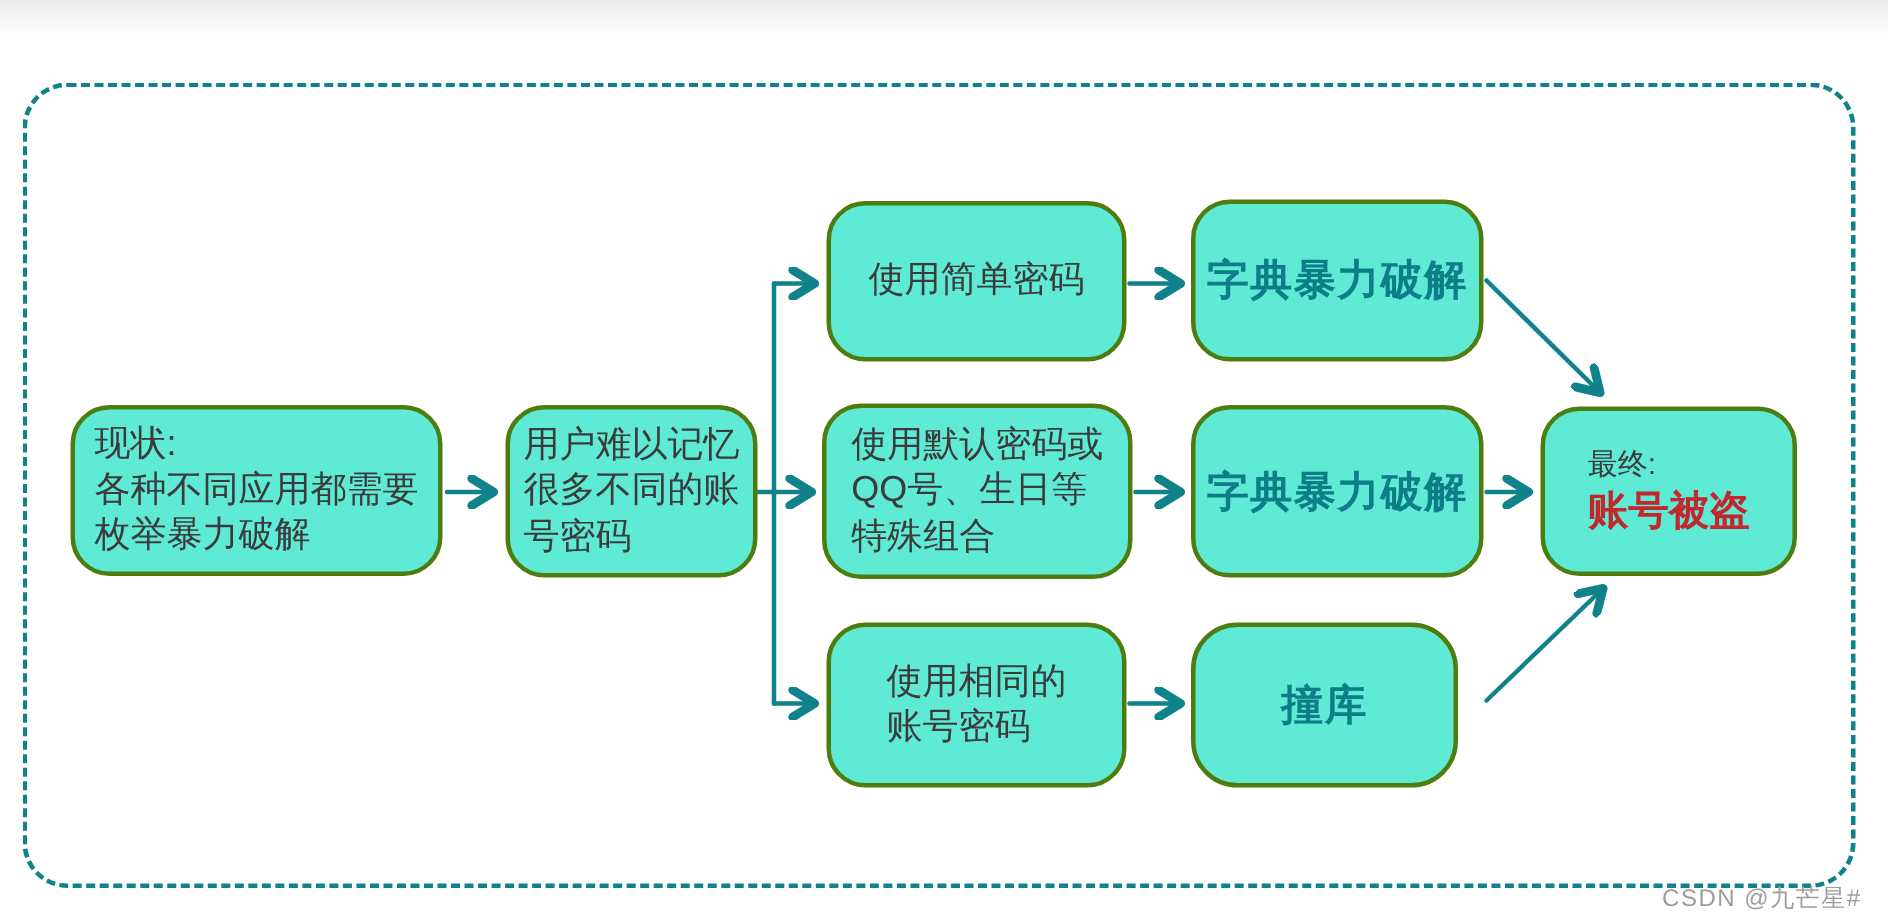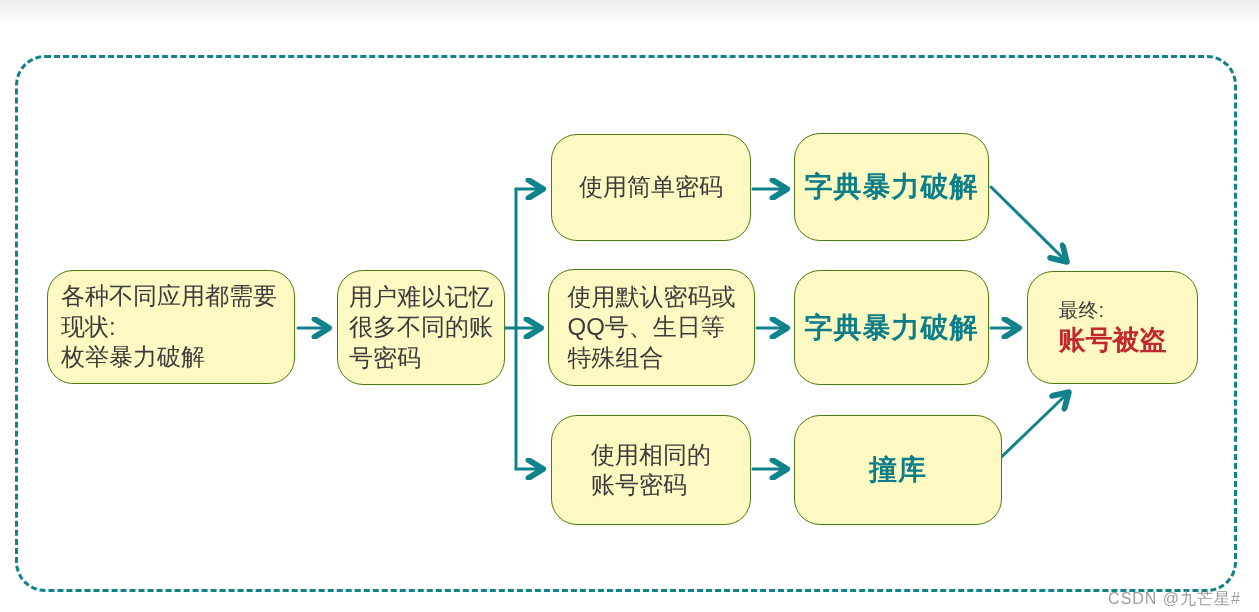--- a/index.html
+++ b/index.html
@@ -13,21 +13,21 @@
     position:absolute;left:15px;top:55px;width:1216px;height:531px;
     border:3px dashed #0f828b;border-radius:30px;z-index:1;
   }
   .diagram-title{
     position:absolute;top:26px;left:50%;transform:translateX(-50%);
     background:#ffffff;padding:0 16px;white-space:nowrap;z-index:3;
     font-size:44px;font-weight:bold;color:#0d7e87;letter-spacing:3px;
   }
   .arrows{position:absolute;left:0;top:0;z-index:2;}
   .node{
-    position:absolute;border:1px solid #4d7c0f;border-radius:26px;background:#fef9c3;
+    position:absolute;border:3px solid #4d7c0f;border-radius:26px;background:#5eead4;
     display:flex;align-items:center;justify-content:center;z-index:2;
     color:#3b3b3b;font-size:24px;line-height:1.27;box-sizing:border-box;
   }
   .node .lines span{display:block;text-align:left;}
   .node.left-pad{justify-content:flex-start;padding-left:13px;}
   .attack-label{color:#0d7e87;font-weight:bold;font-size:28px;letter-spacing:1px;}
   .final-prefix{display:block;color:#3b3b3b;font-size:20px;}
   .final-result{display:block;color:#c1272d;font-weight:bold;font-size:27px;}
   .watermark{
     position:absolute;right:18px;bottom:2px;z-index:4;
@@ -61,22 +61,22 @@
       <line x1="757" y1="328" x2="786" y2="328" marker-end="url(#arr)"></line>
       <line x1="753" y1="469" x2="786" y2="469" marker-end="url(#arr)"></line>
       <line x1="991" y1="187" x2="1066" y2="261" marker-end="url(#arr)"></line>
       <line x1="991" y1="328" x2="1018" y2="328" marker-end="url(#arr)"></line>
       <line x1="991" y1="467" x2="1068" y2="393" marker-end="url(#arr)"></line>
     </g>
   </svg>
 
   <div class="node left-pad" style="left:47px;top:270px;width:248px;height:114px;">
     <div class="lines">
+      <span>现状:</span>
       <span>各种不同应用都需要</span>
-      <span>现状:</span>
       <span>枚举暴力破解</span>
     </div>
   </div>
 
   <div class="node" style="left:337px;top:270px;width:168px;height:115px;">
     <div class="lines">
       <span>用户难以记忆</span>
       <span>很多不同的账</span>
       <span>号密码</span>
     </div>
@@ -102,21 +102,21 @@
     <span class="attack-label">字典暴力破解</span>
   </div>
 
   <div class="node" style="left:551px;top:415px;width:200px;height:110px;">
     <div class="lines">
       <span>使用相同的</span>
       <span>账号密码</span>
     </div>
   </div>
 
-  <div class="node" style="left:794px;top:415px;width:208px;height:110px;">
+  <div class="node" style="left:794px;top:415px;width:178px;height:110px;border-radius:31px;">
     <span class="attack-label">撞库</span>
   </div>
 
   <div class="node" style="left:1027px;top:271px;width:171px;height:113px;">
     <div class="lines">
       <span class="final-prefix">最终:</span>
       <span class="final-result">账号被盗</span>
     </div>
   </div>
 

